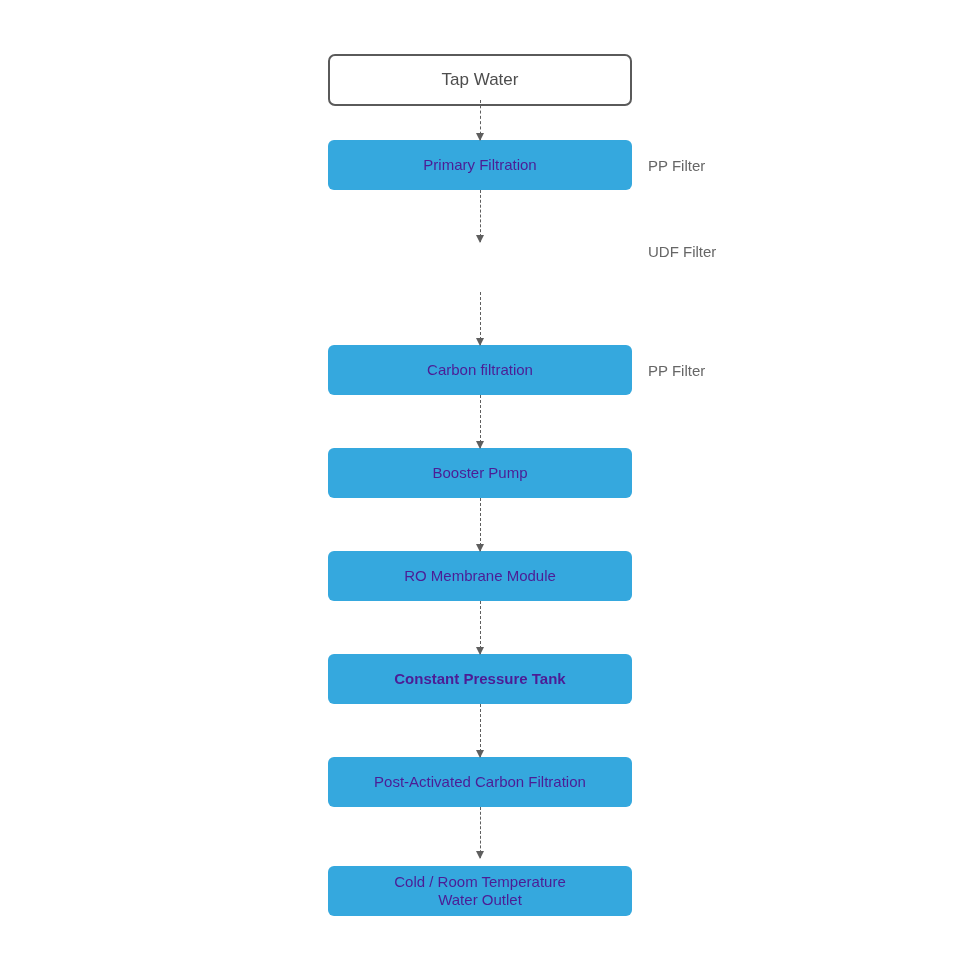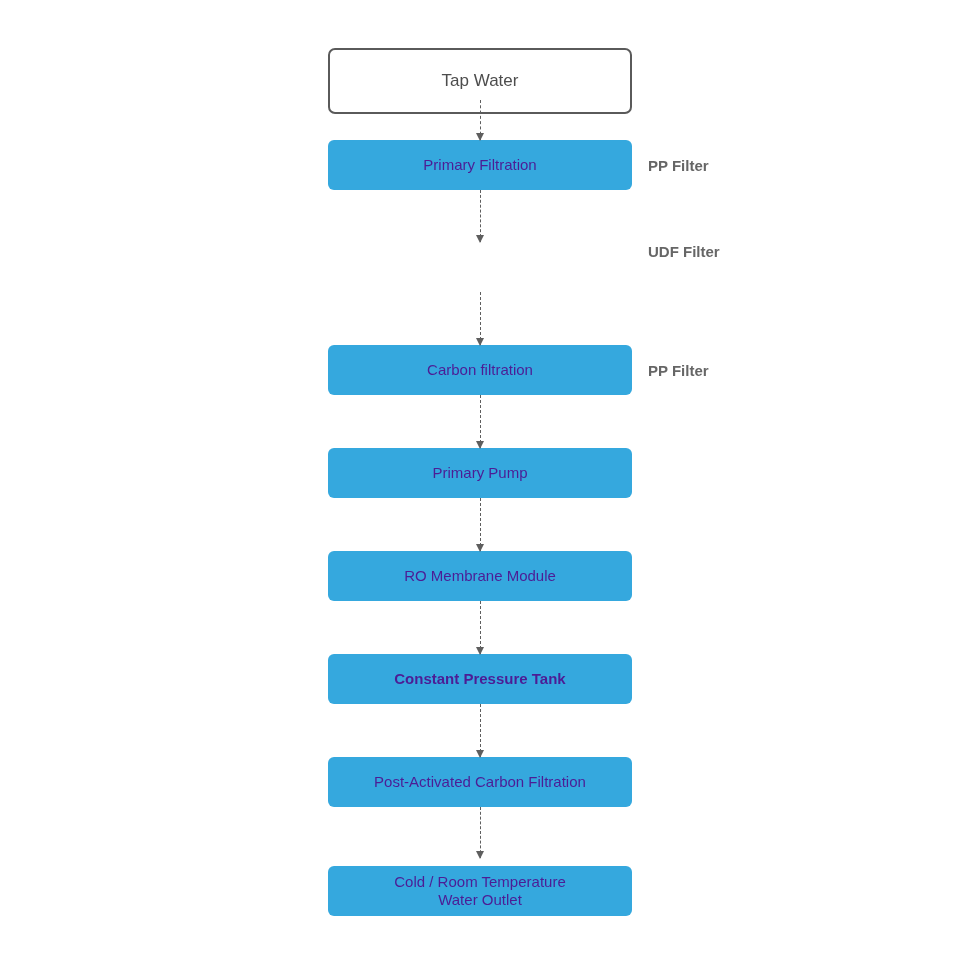--- a/index.html
+++ b/index.html
@@ -32,22 +32,23 @@
     text-align: center;
     border-radius: 6px;
     line-height: 1.22;
   }
 
   .node-start {
     background: #ffffff;
     border: 2px solid #5a5a5a;
     color: #4d4d4d;
     font-size: 17px;
-    height: 66px;
+    height: 52px;
     border-radius: 7px;
+    margin-top: 6px;
   }
 
   .node-process {
     background: #35a8de;
     color: #4c1d95;
     font-size: 15px;
     height: 50px;
     border: 0;
   }
 
@@ -57,21 +58,21 @@
     padding: 0 8px;
     box-sizing: border-box;
   }
 
   
   .side-note {
     position: absolute;
     left: 648px;
     color: #666666;
     font-size: 15px;
-    font-weight: bold;
+    font-weight: normal;
     white-space: nowrap;
     line-height: 1;
   }
 
   
   .connector {
     position: absolute;
     left: 480px;
     width: 1px;
   }
@@ -106,21 +107,21 @@
   <div class="node node-process" style="top:140px;">
     <span class="node-label-text">Primary Filtration</span>
   </div>
 
 
   <div class="node node-process" style="top:345px;">
     <span class="node-label-text">Carbon filtration</span>
   </div>
 
   <div class="node node-process" style="top:448px;">
-    <span class="node-label-text">Primary Pump</span>
+    <span class="node-label-text">Booster Pump</span>
   </div>
 
   <div class="node node-process" style="top:551px;">
     <span class="node-label-text">RO Membrane Module</span>
   </div>
 
   <div class="node node-process" style="top:654px;font-weight:bold;">
     <span class="node-label-text">Constant Pressure Tank</span>
   </div>
 

